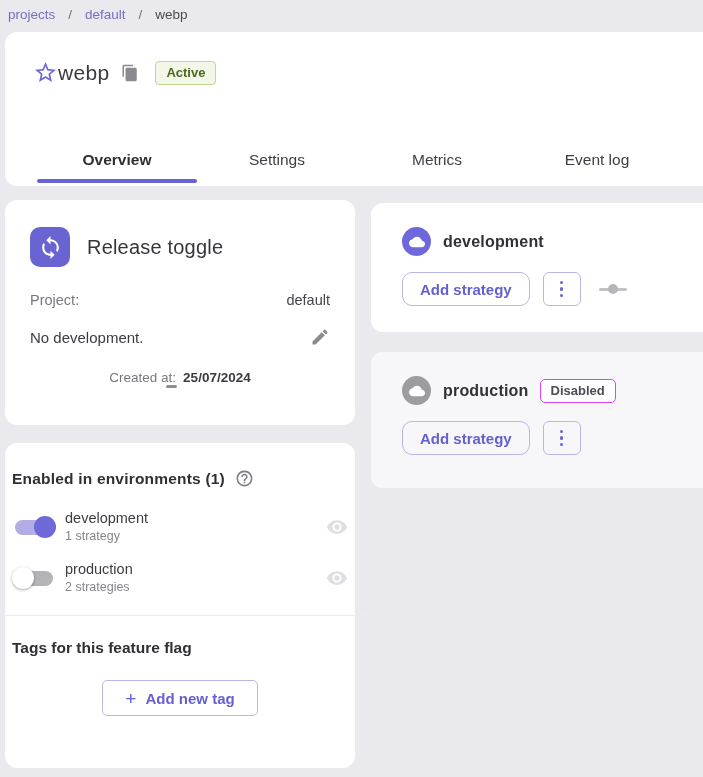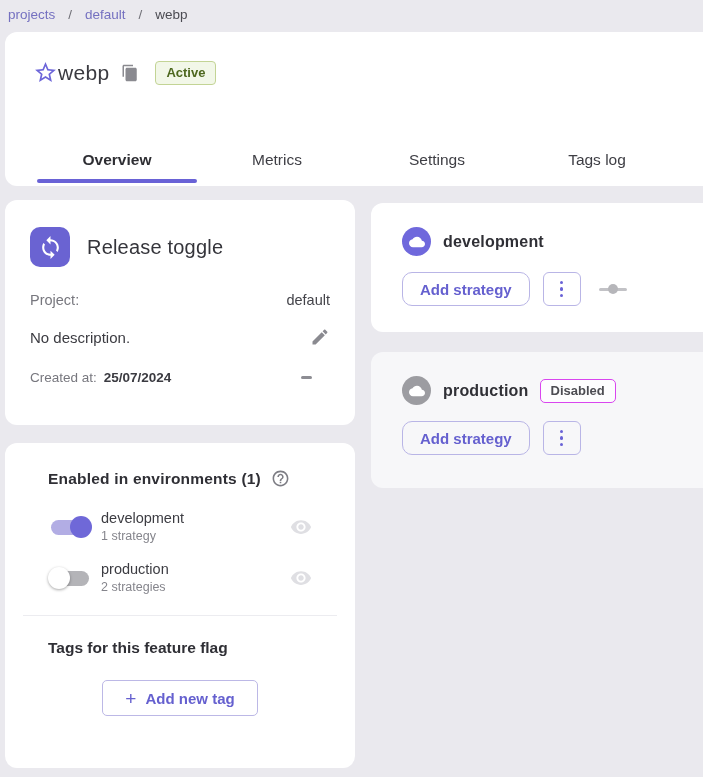--- a/index.html
+++ b/index.html
@@ -35,29 +35,29 @@
   .details-card{left:5px;top:200px;width:350px;height:225px;padding:27px 25px 0;}
   .type-row{display:flex;align-items:center;}
   .type-icon{width:40px;height:40px;border-radius:10px;background:#6a63d2;
     display:flex;align-items:center;justify-content:center;flex:0 0 auto;}
   .type-title{font-size:20px;color:#35353b;margin-left:17px;letter-spacing:.2px;}
   .kv-row{margin-top:25px;display:flex;justify-content:space-between;align-items:center;}
   .kv-label{color:#77777e;font-size:14.5px;}
   .kv-value{color:#44444a;font-size:14.5px;}
   .desc-row{margin-top:19px;display:flex;justify-content:space-between;align-items:center;}
   .desc-text{color:#3b3b41;font-size:15px;}
-  .created-row{margin-top:23px;display:flex;justify-content:space-between;align-items:center;}
+  .created-row{margin-top:23px;display:flex;justify-content:space-between;align-items:center;flex-direction:column;}
   .created-left{display:flex;align-items:center;gap:7px;}
   .created-label{color:#77777e;font-size:13.5px;}
   .created-value{color:#3b3b41;font-size:13.5px;font-weight:bold;}
   .dash{width:11px;height:2.5px;background:#8d8d93;border-radius:2px;margin-right:18px;}
   .icon-btn{cursor:pointer;display:flex;align-items:center;justify-content:center;}
 
   
-  .env-card{left:5px;top:443px;width:350px;height:325px;padding:26px 43px 0;}
+  .env-card{left:5px;top:443px;width:350px;height:325px;padding:26px 7px 0;}
   .section-title-row{display:flex;align-items:center;gap:10px;}
   .section-title{font-weight:bold;font-size:15.5px;color:#2f2f35;letter-spacing:.2px;}
   .env-row{margin-top:22px;display:flex;align-items:center;}
   .env-meta{margin-left:9px;}
   .env-name{font-size:14.5px;color:#3c3c42;}
   .env-sub{font-size:12.5px;color:#85858c;margin-top:3px;}
   .spacer{flex:1;}
   .divider{margin:21px -25px 0;border-top:1px solid #ececf0;}
   .tags-title{margin-top:23px;font-weight:bold;font-size:15.5px;color:#2f2f35;}
   .add-tag-btn{margin:23px auto 0;width:156px;height:36px;border:1px solid #bcb8e6;
@@ -119,42 +119,42 @@
     <h1 class="flag-title" style="font-weight:normal;margin:0">webp</h1>
     <span class="copy-btn">
       <svg width="18" height="18" viewBox="0 0 24 24" fill="#8a8a90">
           <path d="M16 1H4c-1.1 0-2 .9-2 2v14h2V3h12V1zm3 4H8c-1.1 0-2 .9-2 2v14c0 1.1.9 2 2 2h11c1.1 0 2-.9 2-2V7c0-1.1-.9-2-2-2z"></path>
         </svg>
     </span>
     <span class="status-badge">Active</span>
   </div>
   <div class="tabs">
     <div class="tab active">Overview</div>
+    <div class="tab">Settings</div>
     <div class="tab">Metrics</div>
-    <div class="tab">Settings</div>
-    <div class="tab">Tags log</div>
+    <div class="tab">Event log</div>
   </div>
   <div class="tab-indicator"></div>
 </header>
 
 <section class="abs card details-card">
   <div class="type-row">
     <span class="type-icon">
       <svg width="25" height="25" viewBox="0 0 24 24" fill="#ffffff">
           <path d="M12 4V1L8 5l4 4V6c3.31 0 6 2.69 6 6 0 1.01-.25 1.97-.7 2.8l1.46 1.46C19.54 15.03 20 13.57 20 12c0-4.42-3.58-8-8-8zm0 14c-3.31 0-6-2.69-6-6 0-1.01.25-1.97.7-2.8L5.24 7.74C4.46 8.97 4 10.43 4 12c0 4.42 3.58 8 8 8v3l4-4-4-4v3z"></path>
         </svg>
     </span>
     <span class="type-title">Release toggle</span>
   </div>
   <div class="kv-row">
     <span class="kv-label">Project:</span>
     <span class="kv-value">default</span>
   </div>
   <div class="desc-row">
-    <span class="desc-text">No description.</span>
+    <span class="desc-text">No development.</span>
     <span class="icon-btn">
       <svg width="20" height="20" viewBox="0 0 24 24" fill="#8a8a90">
           <path d="M3 17.25V21h3.75L17.81 9.94l-3.75-3.75L3 17.25zM20.71 7.04c.39-.39.39-1.02 0-1.41l-2.34-2.34c-.39-.39-1.02-.39-1.41 0l-1.83 1.83 3.75 3.75 1.83-1.83z"></path>
         </svg>
     </span>
   </div>
   <div class="created-row">
     <span class="created-left">
       <span class="created-label">Created at:</span>
       <span class="created-value">25/07/2024</span>

